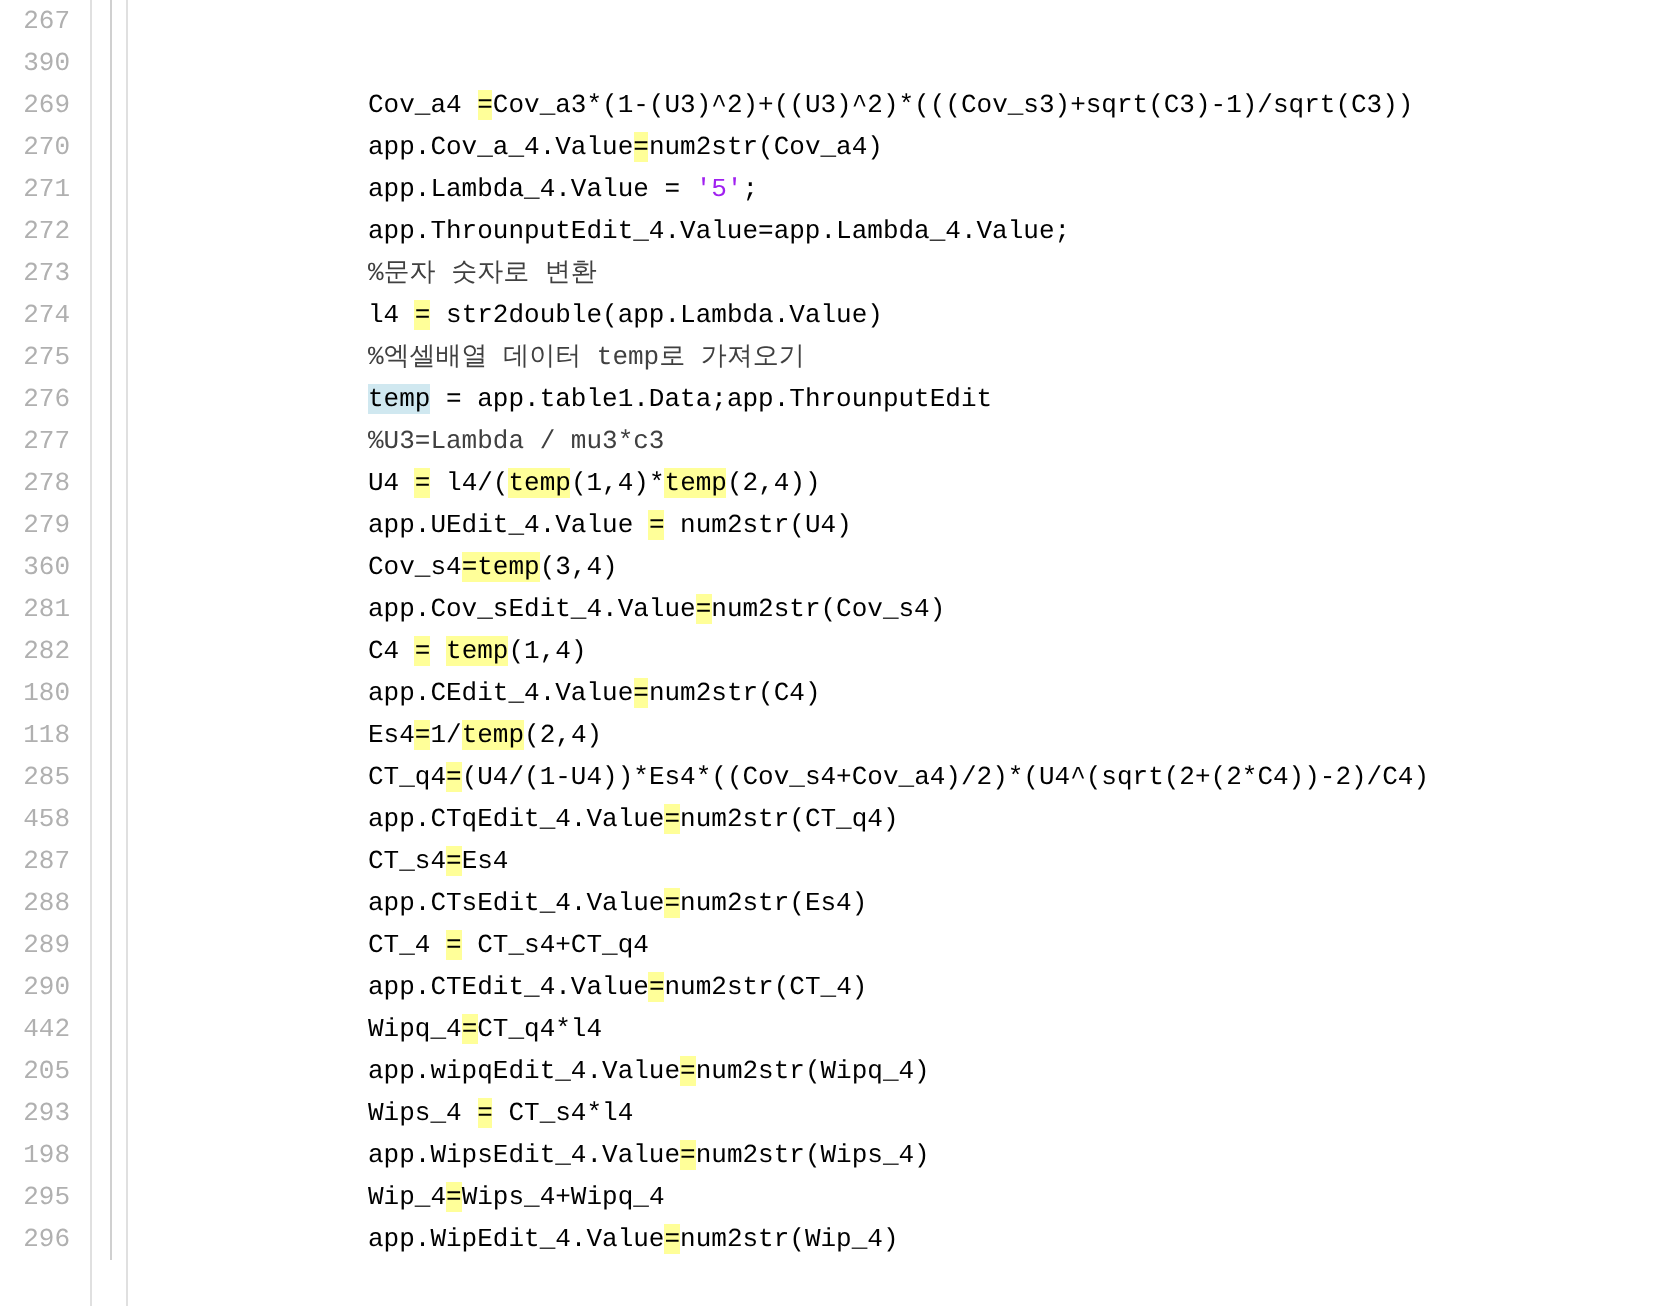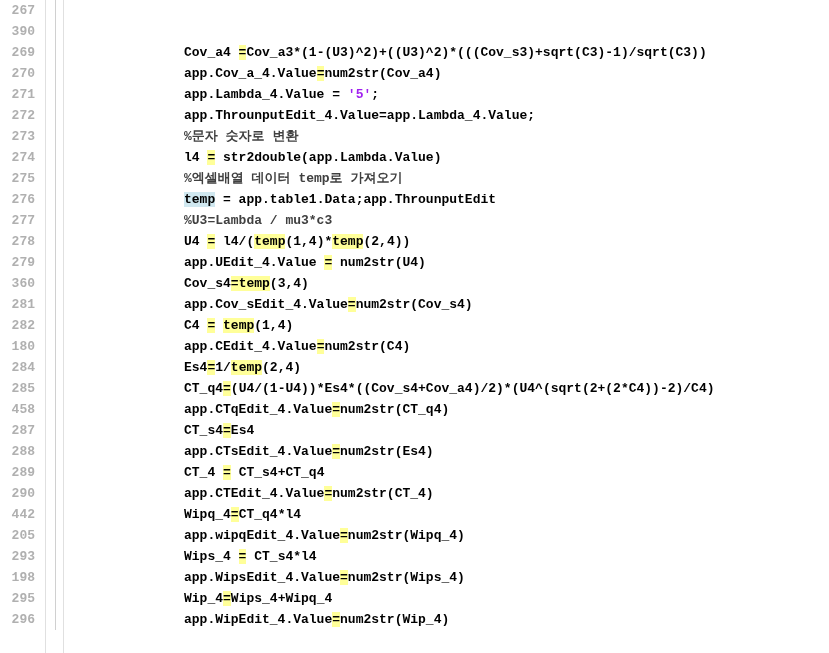--- a/index.html
+++ b/index.html
@@ -10,21 +10,20 @@
     background: #ffffff;
     color: #000000;
     overflow: hidden;
     width: 829px;
     height: 653px;
   }
   .editor {
     display: flex;
     width: 100%;
     height: 100%;
-    font-weight: bold;
   }
   .gutter {
     flex: 0 0 46px;
     background: #ffffff;
     text-align: right;
     padding-right: 10px;
     color: #b0b0b0;
     user-select: none;
     border-right: 1px solid #e0e0e0;
   }
@@ -77,21 +76,21 @@
       <div class="gutter-line">274</div>
       <div class="gutter-line">275</div>
       <div class="gutter-line">276</div>
       <div class="gutter-line">277</div>
       <div class="gutter-line">278</div>
       <div class="gutter-line">279</div>
       <div class="gutter-line">360</div>
       <div class="gutter-line">281</div>
       <div class="gutter-line">282</div>
       <div class="gutter-line">180</div>
-      <div class="gutter-line">284</div>
+      <div class="gutter-line">118</div>
       <div class="gutter-line">285</div>
       <div class="gutter-line">458</div>
       <div class="gutter-line">287</div>
       <div class="gutter-line">288</div>
       <div class="gutter-line">289</div>
       <div class="gutter-line">290</div>
       <div class="gutter-line">442</div>
       <div class="gutter-line">205</div>
       <div class="gutter-line">293</div>
       <div class="gutter-line">198</div>

